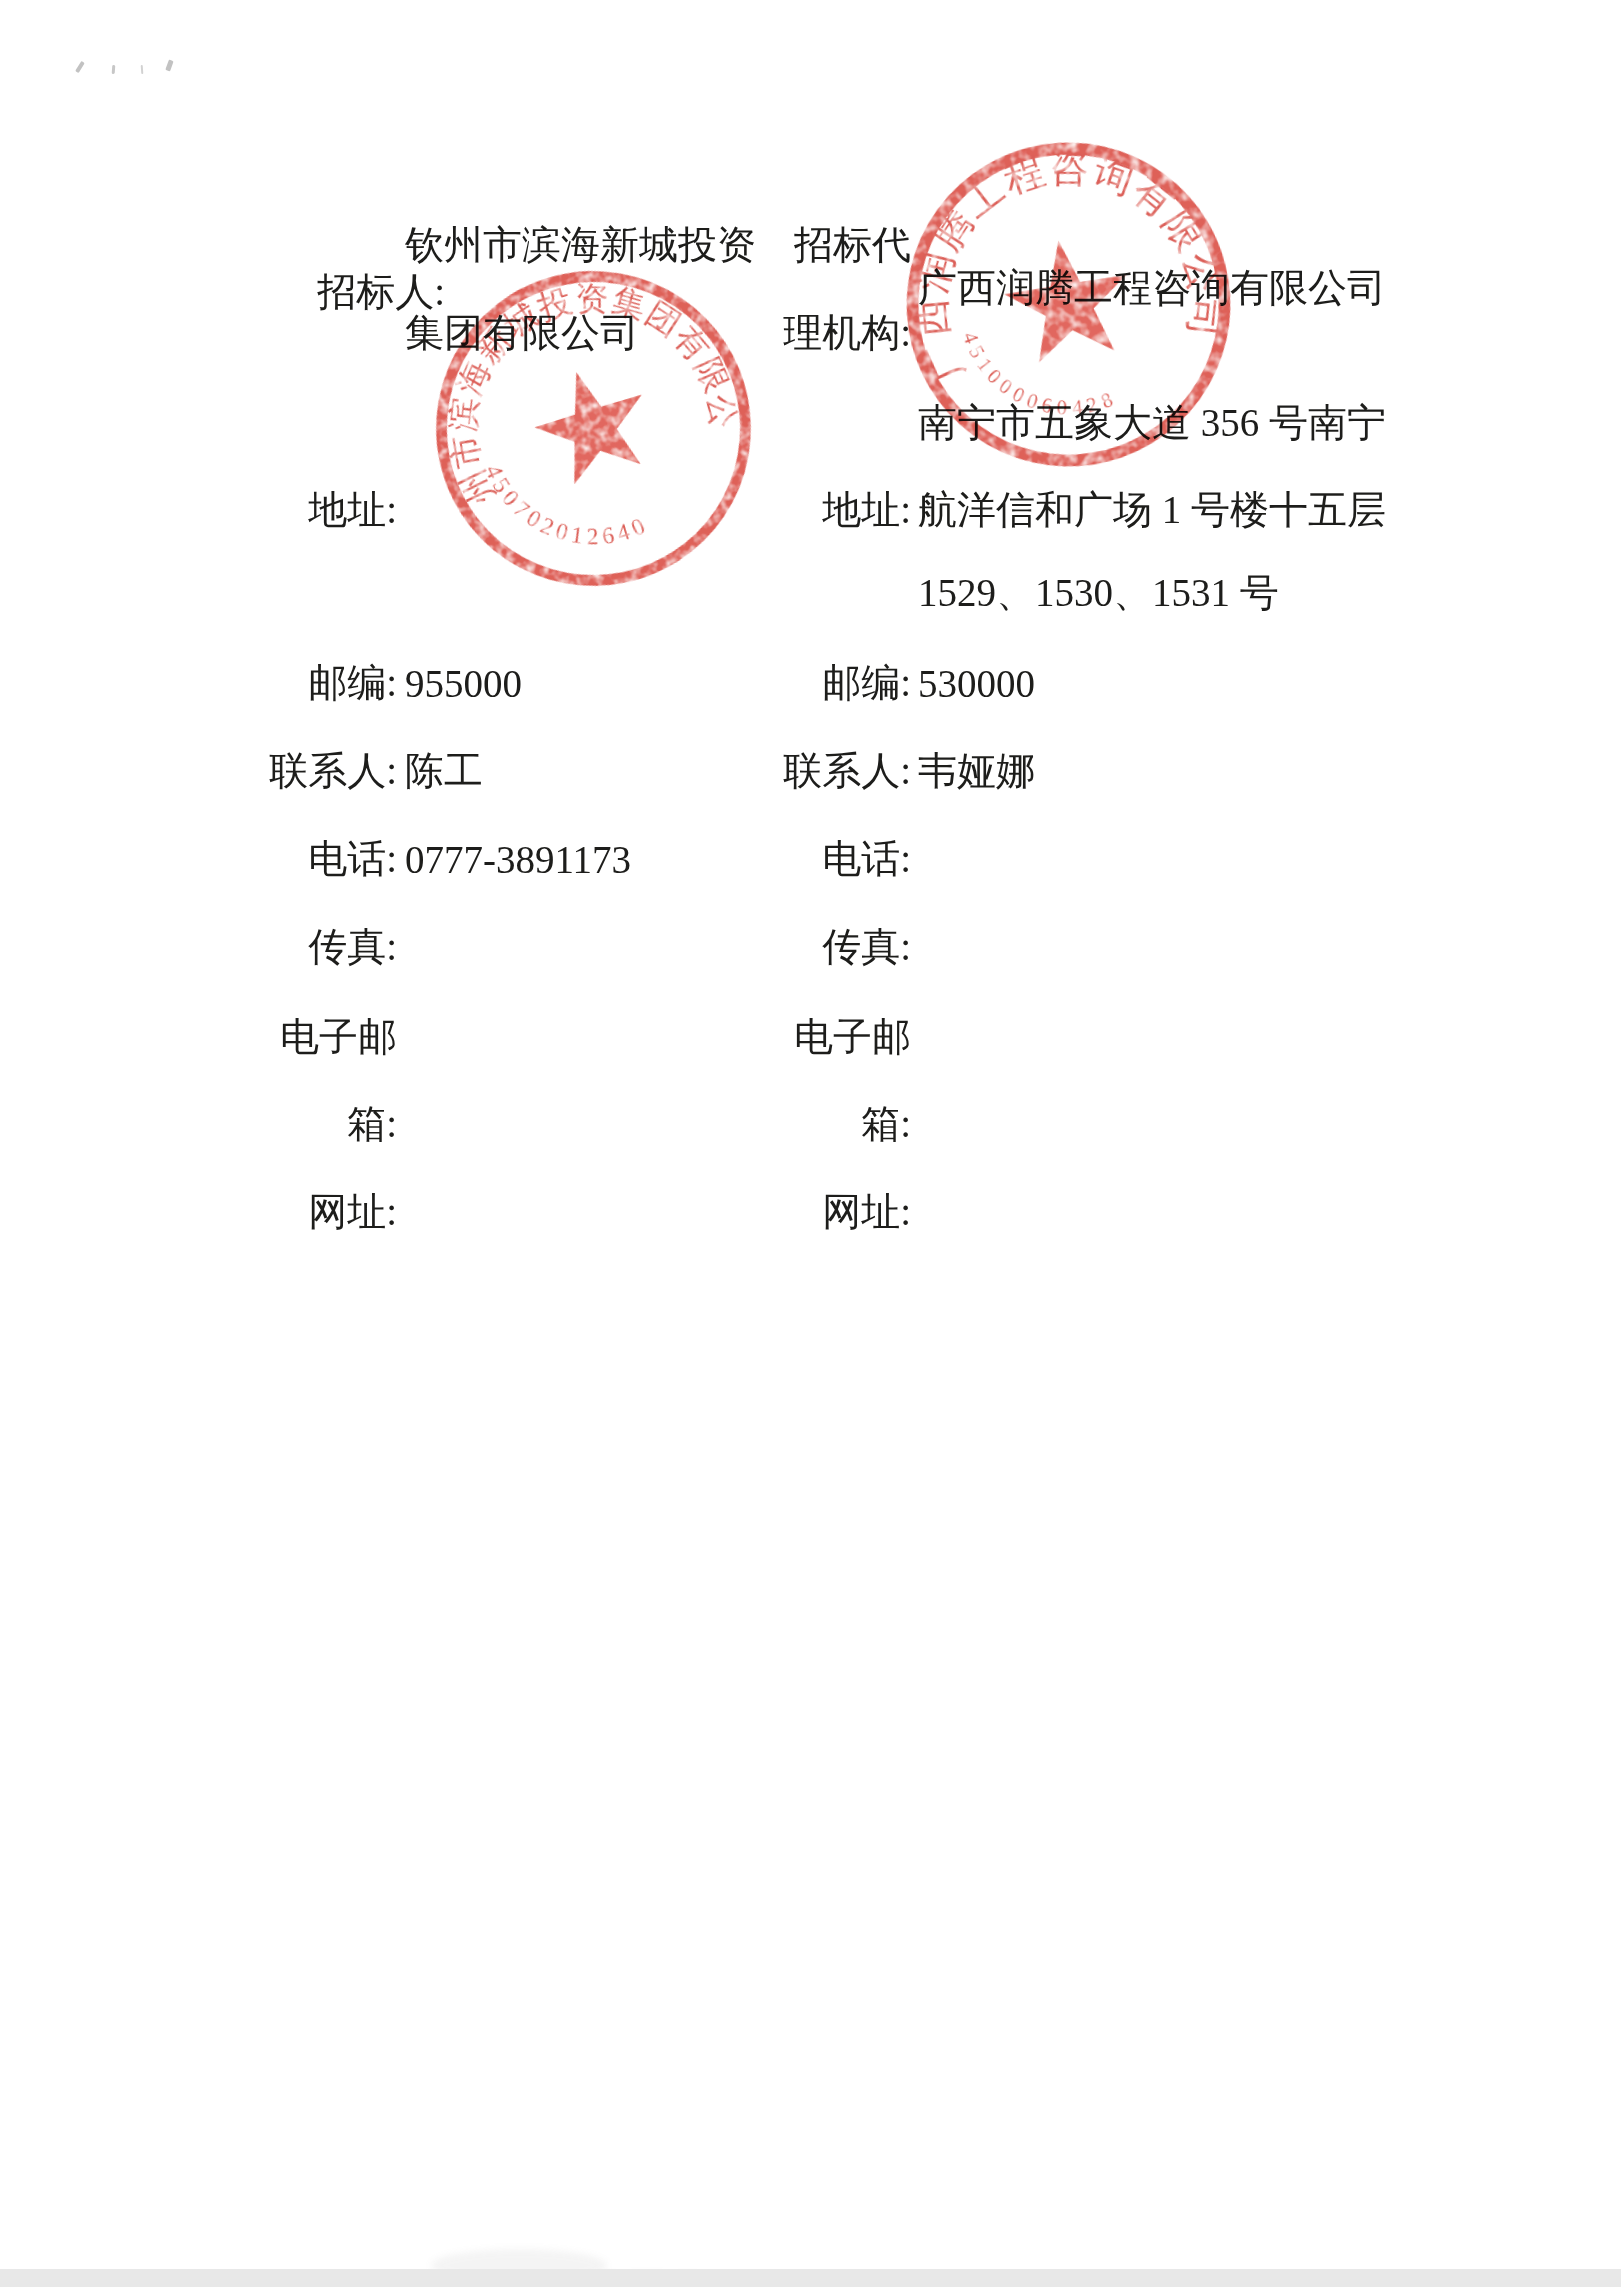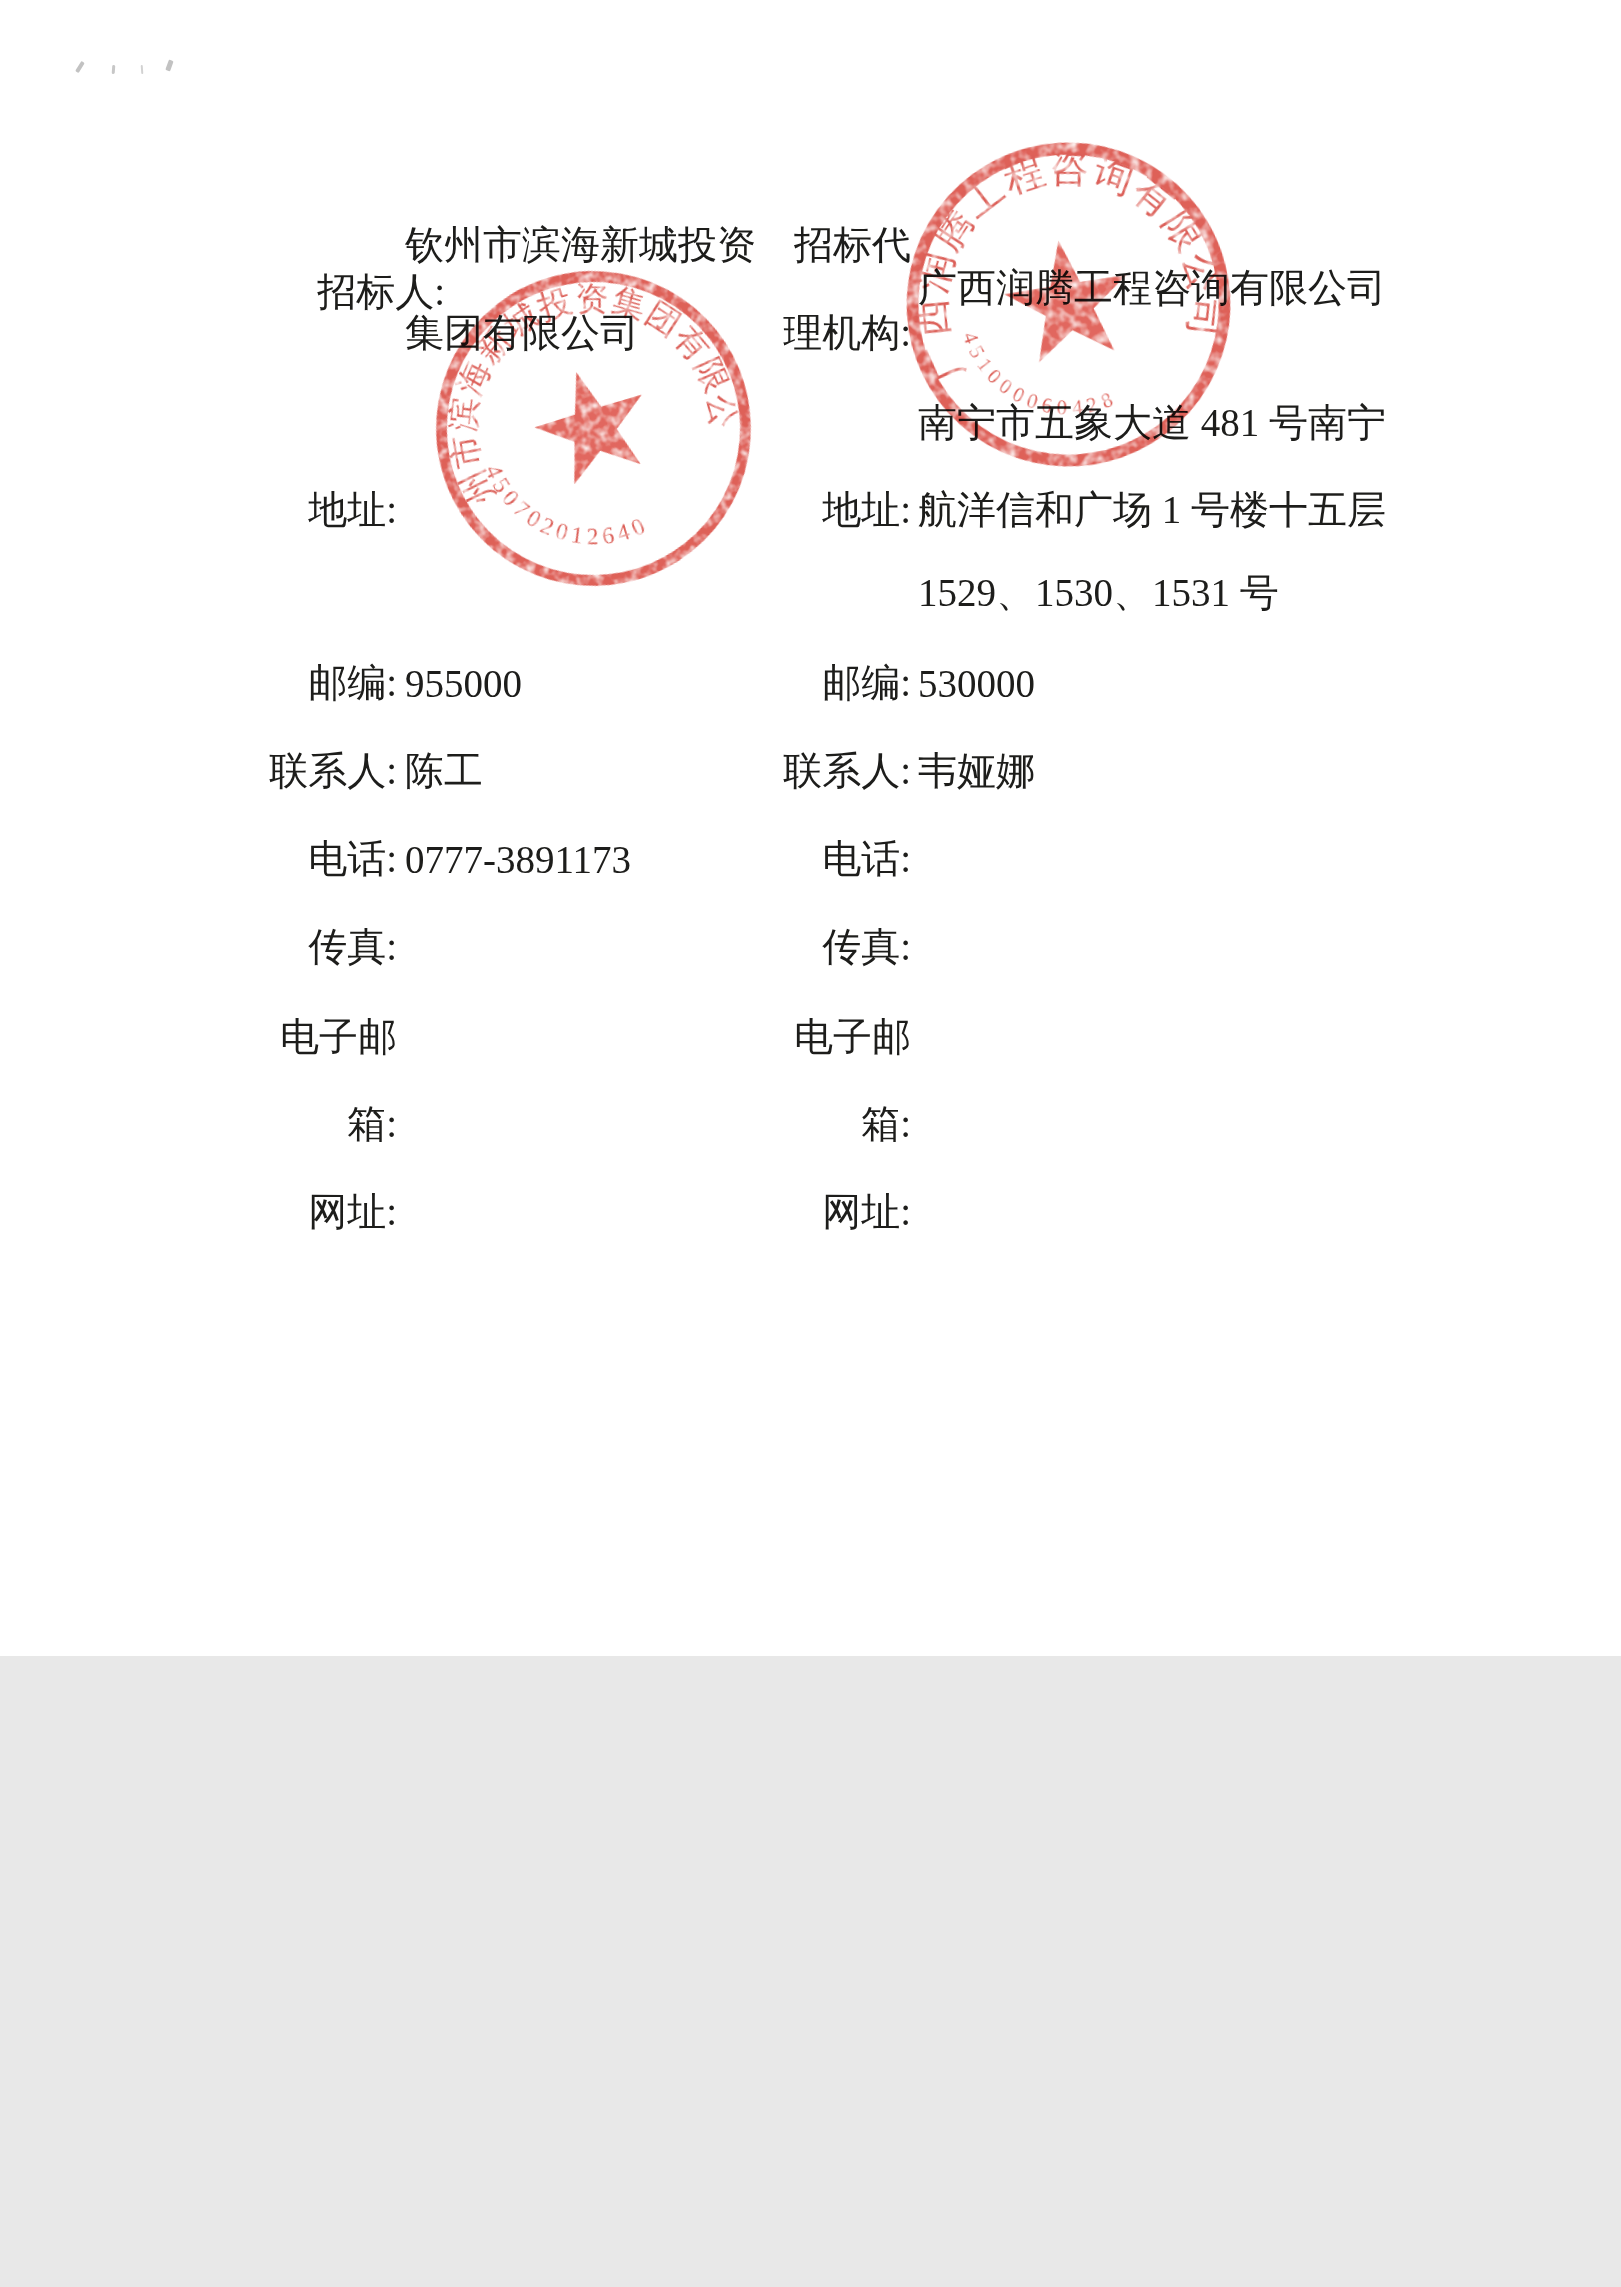--- a/index.html
+++ b/index.html
@@ -1,18 +1,18 @@
 <!DOCTYPE html>
 <html><head>
 <meta charset="utf-8">
 <style>
   html,body{margin:0;padding:0;background:#e8e8e8;}
   .page{
     position:relative;
-    width:1621px;height:1656px;
+    width:1621px;height:2269px;
     background:#ffffff;
     overflow:hidden;
     font-family:"Liberation Serif","DejaVu Serif",serif;
     color:#1d1d1b;
   }
   .line{
     position:absolute;
     height:88px;
     display:flex;
     align-items:center;
@@ -66,21 +66,21 @@
   <div class="line lbl" style="top:1080px;left:137px;right:1224px">箱:</div>
   <div class="line val" style="top:1036px;left:405px"></div>
 
   <div class="line lbl" style="top:1168px;left:137px;right:1224px">网址:</div>
   <div class="line val" style="top:1168px;left:405px"></div>
 
   <div class="line lbl" style="top:201px;left:686px;right:710px">招标代</div>
   <div class="line val" style="top:244px;left:918px">广西润腾工程咨询有限公司</div>
   <div class="line lbl" style="top:289px;left:686px;right:710px">理机构:</div>
 
-  <div class="line val" style="top:379px;left:918px">南宁市五象大道 481 号南宁</div>
+  <div class="line val" style="top:379px;left:918px">南宁市五象大道 356 号南宁</div>
   <div class="line lbl" style="top:466px;left:686px;right:710px">地址:</div>
   <div class="line val" style="top:466px;left:918px">航洋信和广场 1 号楼十五层</div>
   <div class="line val" style="top:549px;left:918px">1529、1530、1531 号</div>
 
   <div class="line lbl" style="top:639px;left:686px;right:710px">邮编:</div>
   <div class="line val" style="top:639px;left:918px">530000</div>
 
   <div class="line lbl" style="top:727px;left:686px;right:710px">联系人:</div>
   <div class="line val" style="top:727px;left:918px">韦娅娜</div>
 

